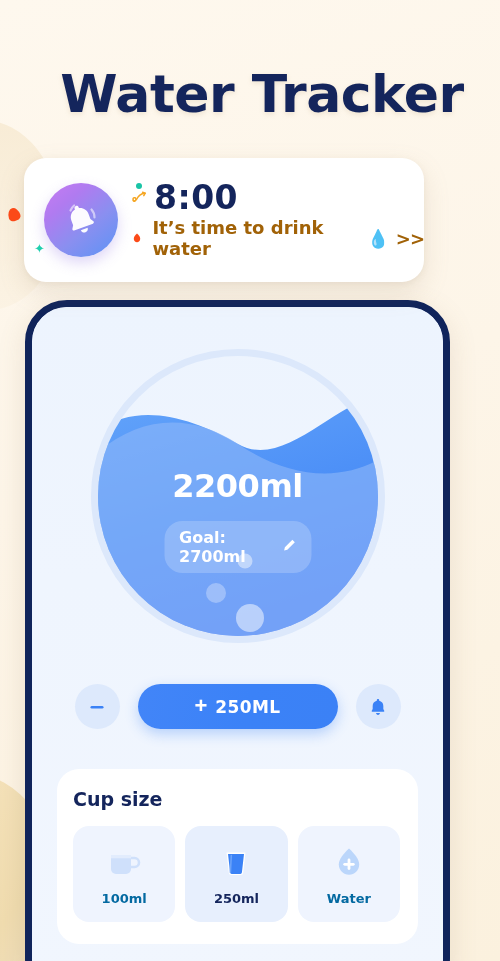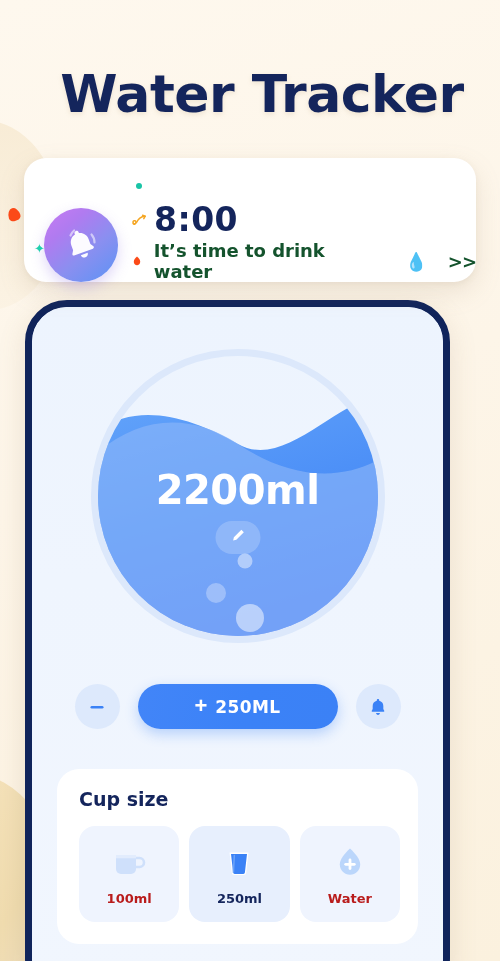--- a/index.html
+++ b/index.html
@@ -41,26 +41,26 @@
     color: #14255C;
     text-shadow: 0 2px 5px rgba(180,160,120,.22);
     z-index: 3;
     font-family: "DejaVu Sans", sans-serif;
     padding-left: 24px;
   }
 
   
   .notif-card {
     position: absolute; left: 24px; top: 158px;
-    width: 452px; height: 124px;
+    width: 400px; height: 124px;
     background: #FFFFFF;
     border-radius: 22px;
     box-shadow: 0 10px 26px rgba(160,140,110,.18), 0 2px 6px rgba(160,140,110,.10);
     z-index: 4;
-    display: flex; align-items: flex-end;
+    display: flex; align-items: center;
   }
   .bell-avatar {
     position: relative;
     margin-left: 20px;
     width: 74px; height: 74px; flex: 0 0 74px;
     border-radius: 50%;
     background: linear-gradient(140deg, #C77BF2 0%, #B07BF0 28%, #8A8FF0 60%, #5B93F5 100%);
     box-shadow: 0 6px 14px rgba(150,120,230,.30);
     display: flex; align-items: center; justify-content: center;
   }
@@ -69,22 +69,22 @@
   .notif-text { margin-left: 14px; display: flex; flex-direction: column; gap: 2px; }
   .notif-time-row, .notif-msg-row { display: flex; align-items: center; }
   .curl-icon { width: 18px; margin-right: 4px; display:flex; align-items:center; }
   .dot-icon  { width: 18px; margin-right: 4px; display:flex; align-items:center; }
   .notif-time {
     font-size: 33px; font-weight: 700; color: #14255C;
     letter-spacing: .5px; line-height: 1.05;
     font-family: "DejaVu Sans", sans-serif;
   }
   .notif-msg {
-    font-size: 18px; font-weight: 700; color: #14532d;
-    display: flex; align-items: center; gap: 20px;
+    font-size: 18px; font-weight: 700; color: #a16207;
+    display: flex; align-items: center; gap: 6px;
     font-family: "DejaVu Sans", sans-serif;
   }
   .notif-msg .chev { letter-spacing: -1px; }
 
   
   .confetti { position: absolute; z-index: 5; }
   .c-teal-dot  { left: 136px; top: 183px; width: 6px; height: 6px; border-radius: 50%; background: #19C4A6; }
   .c-teal-star { left: 34px;  top: 242px; width: 13px; height: 13px; color: #1FCFAE; font-size: 13px; line-height: 13px; }
   .c-orange-drop { left: 8px; top: 208px; width: 12px; height: 13px;
       background: #FB4A18; border-radius: 60% 60% 50% 50% / 80% 80% 40% 40%; transform: rotate(-18deg); }
@@ -122,21 +122,21 @@
   .water-circle {
     position: absolute; inset: 7px;
     border-radius: 50%;
     overflow: hidden;
     background: transparent;
   }
   .water-circle svg { position:absolute; inset:0; width:100%; height:100%; display:block; }
   .water-label {
     position: absolute; left: 0; right: 0; top: 118px;
     text-align: center;
-    font-size: 40px; font-weight: 700; color: #FFFFFF;
+    font-size: 32px; font-weight: 700; color: #FFFFFF;
     letter-spacing: -0.5px;
     font-family: "DejaVu Sans", sans-serif;
     z-index: 3;
   }
   .goal-pill {
     position: absolute; left: 50%; transform: translateX(-50%);
     top: 172px;
     background: rgba(255,255,255,.20);
     border-radius: 18px;
     padding: 7px 15px;
@@ -171,40 +171,40 @@
   .add-btn .add-label {
     font-size: 17px; font-weight: 700; letter-spacing: .4px;
     font-family: "DejaVu Sans", sans-serif;
   }
 
   
   .cup-panel {
     position: absolute; left: 25px; right: 25px; top: 462px;
     background: #FFFFFF;
     border-radius: 22px;
-    padding: 19px 18px 22px 22px;
+    padding: 19px 18px 22px 16px;
   }
   .cup-title {
     font-size: 19px; font-weight: 700; color: #14255C;
     margin-bottom: 16px;
     font-family: "DejaVu Sans", sans-serif;
   }
   .cup-grid { display: flex; gap: 10px; }
   .cup-item {
     flex: 1;
     background: #EFF4FE;
     border-radius: 16px;
     height: 96px;
     display: flex; flex-direction: column; align-items: center; justify-content: center;
     gap: 8px;
   }
   .cup-item.selected { background: #E7EFFD; }
   .cup-icon { height: 40px; display: flex; align-items: center; justify-content: center; }
   .cup-label {
-    font-size: 13px; font-weight: 700; color: #b91c1c;
+    font-size: 13px; font-weight: 700; color: #0369a1;
     font-family: "DejaVu Sans", sans-serif;
   }
   .cup-item.selected .cup-label { color: #14255C; }
 </style>
 </head>
 <body>
 
 <div class="bg-blob-top-left"></div>
 <div class="bg-blob-bottom-left"></div>
 
@@ -274,20 +274,21 @@
         <svg viewBox="0 0 280 280">
           <circle cx="147" cy="205" r="7.5" fill="#FFFFFF" opacity="0.45"></circle>
           <circle cx="118" cy="237" r="10" fill="#FFFFFF" opacity="0.30"></circle>
           <circle cx="152" cy="262" r="14" fill="#FFFFFF" opacity="0.50"></circle>
         </svg>
       </div>
 
       <div class="water-label">2200ml</div>
 
       <div class="goal-pill">
+        <span class="goal-text">Goal: 2700ml</span>
         <span>
           <svg width="15" height="15" viewBox="0 0 16 16">
             <path d="M11.6 1.8l2.6 2.6-8 8-3.4.8.8-3.4 8-8z" fill="#FFFFFF"></path>
           </svg>
         </span>
       </div>
     </div>
 
     <div class="action-row">
       <div class="round-btn">

